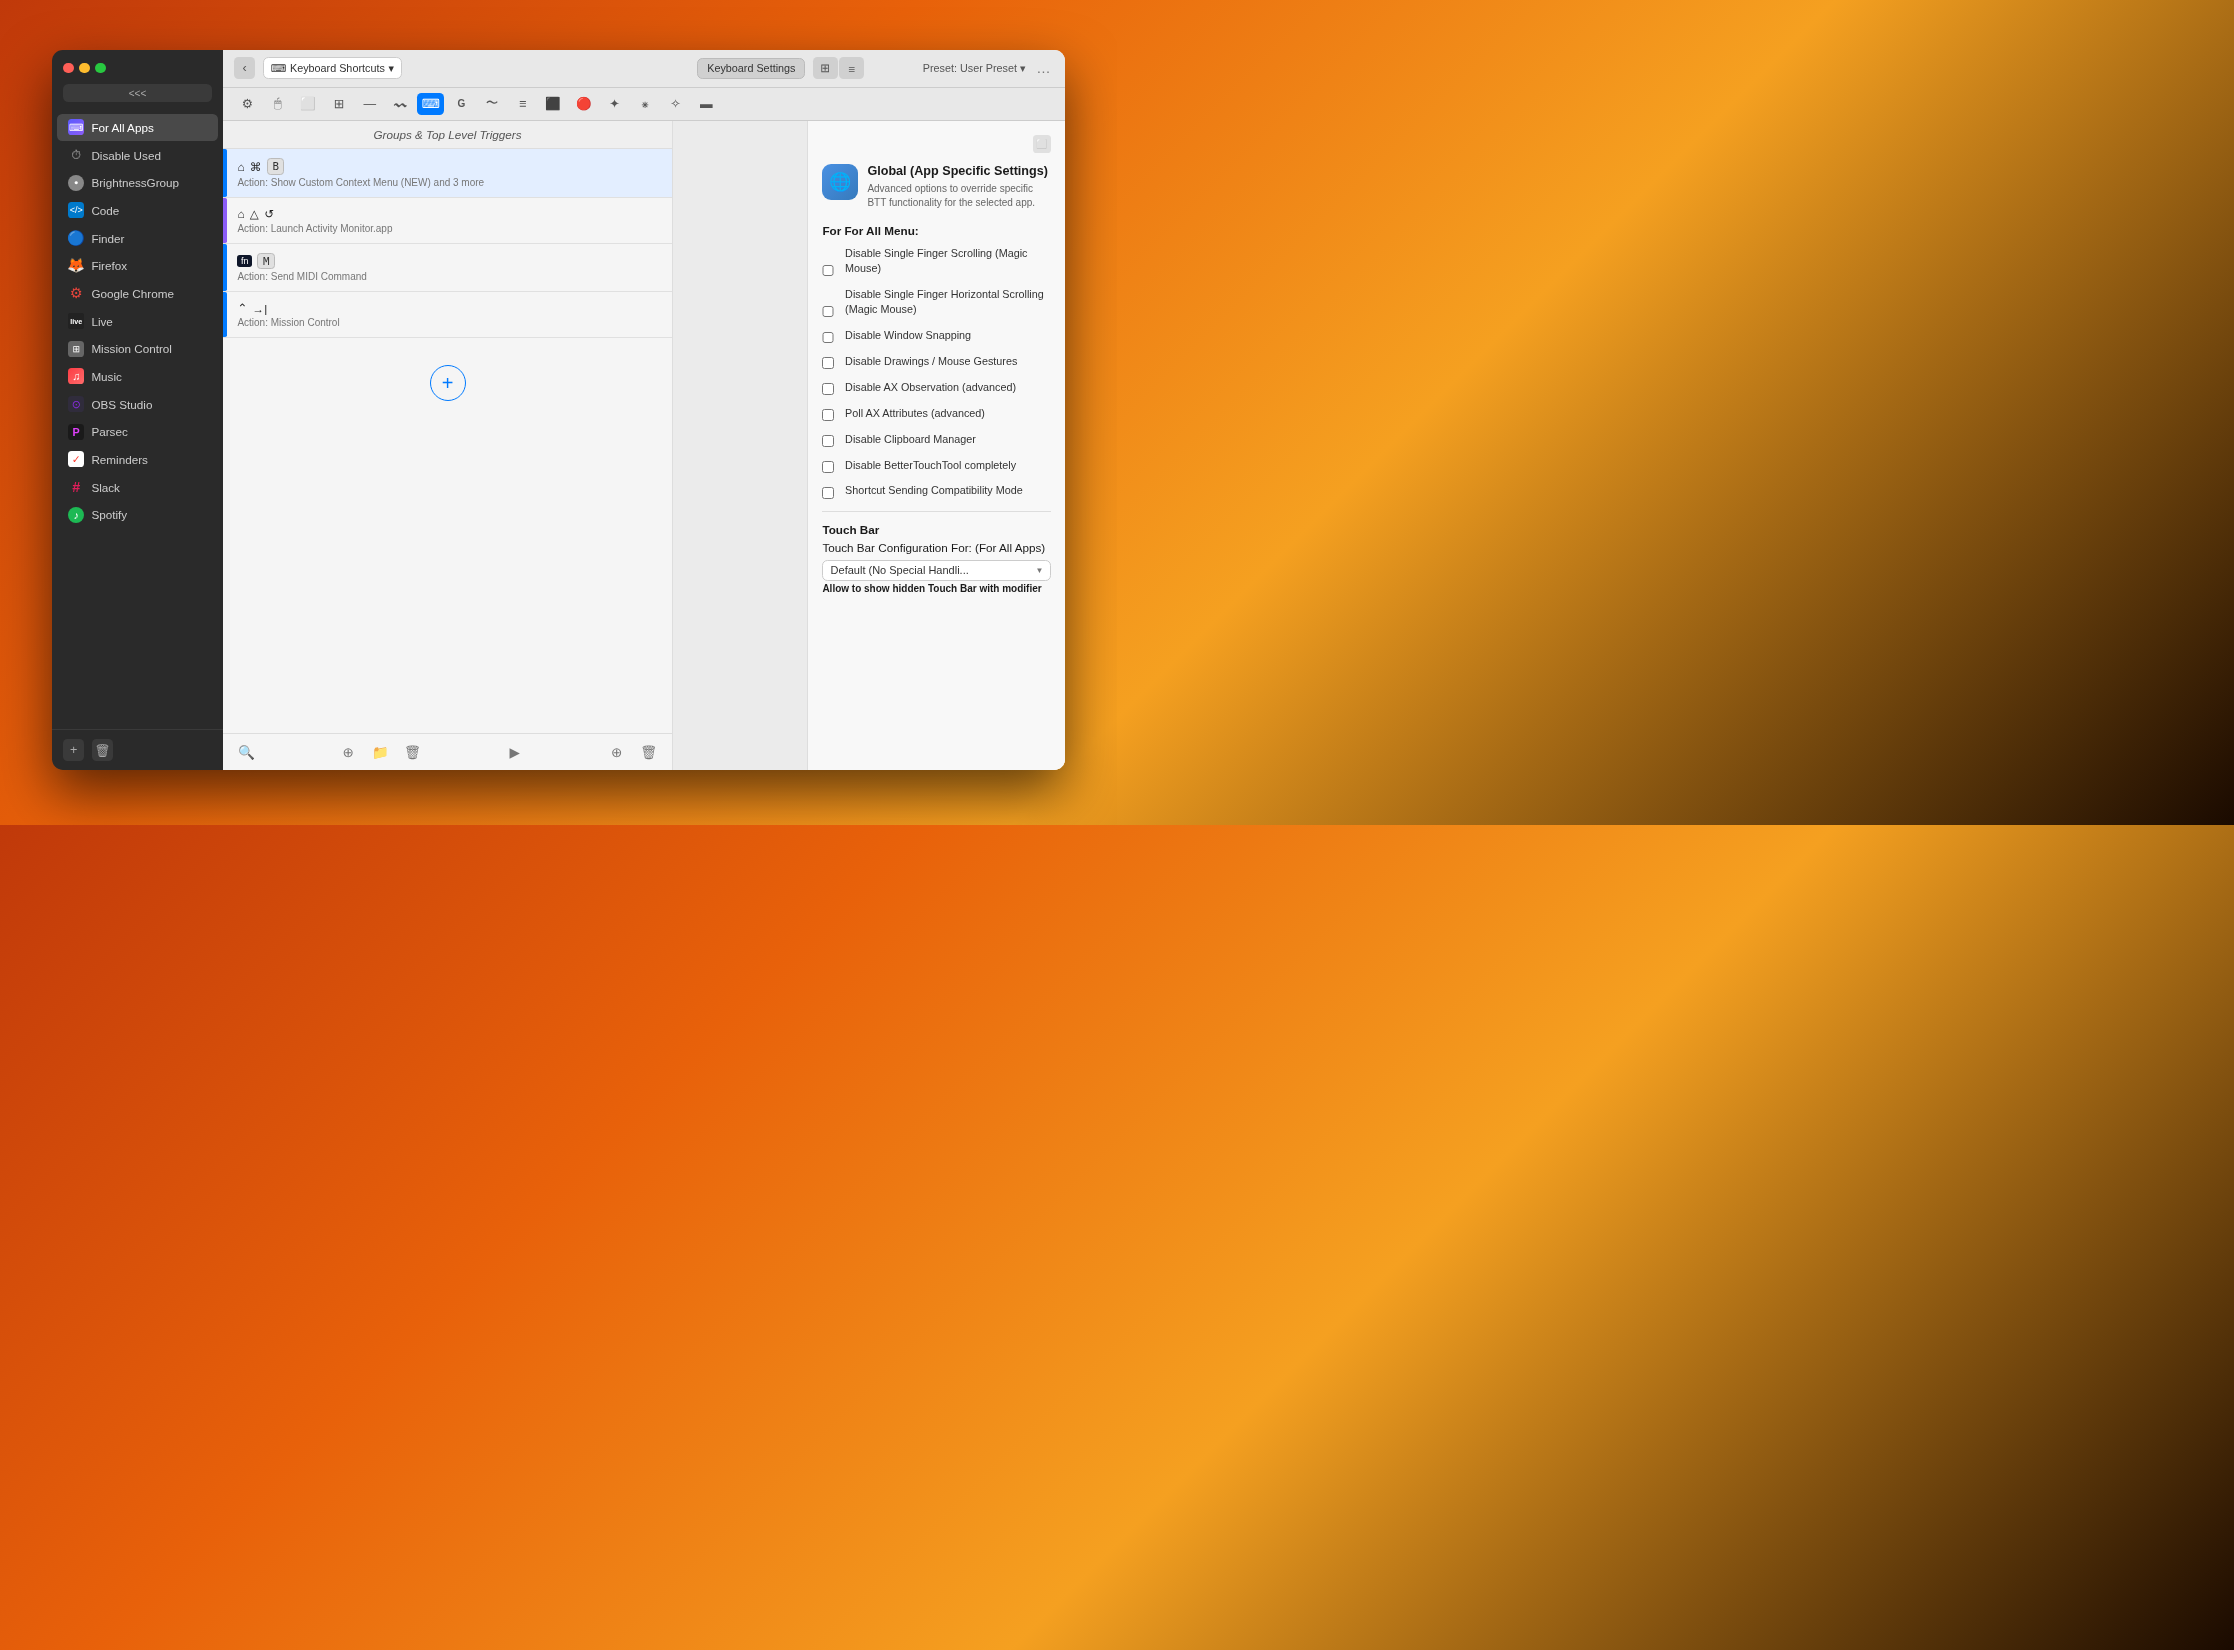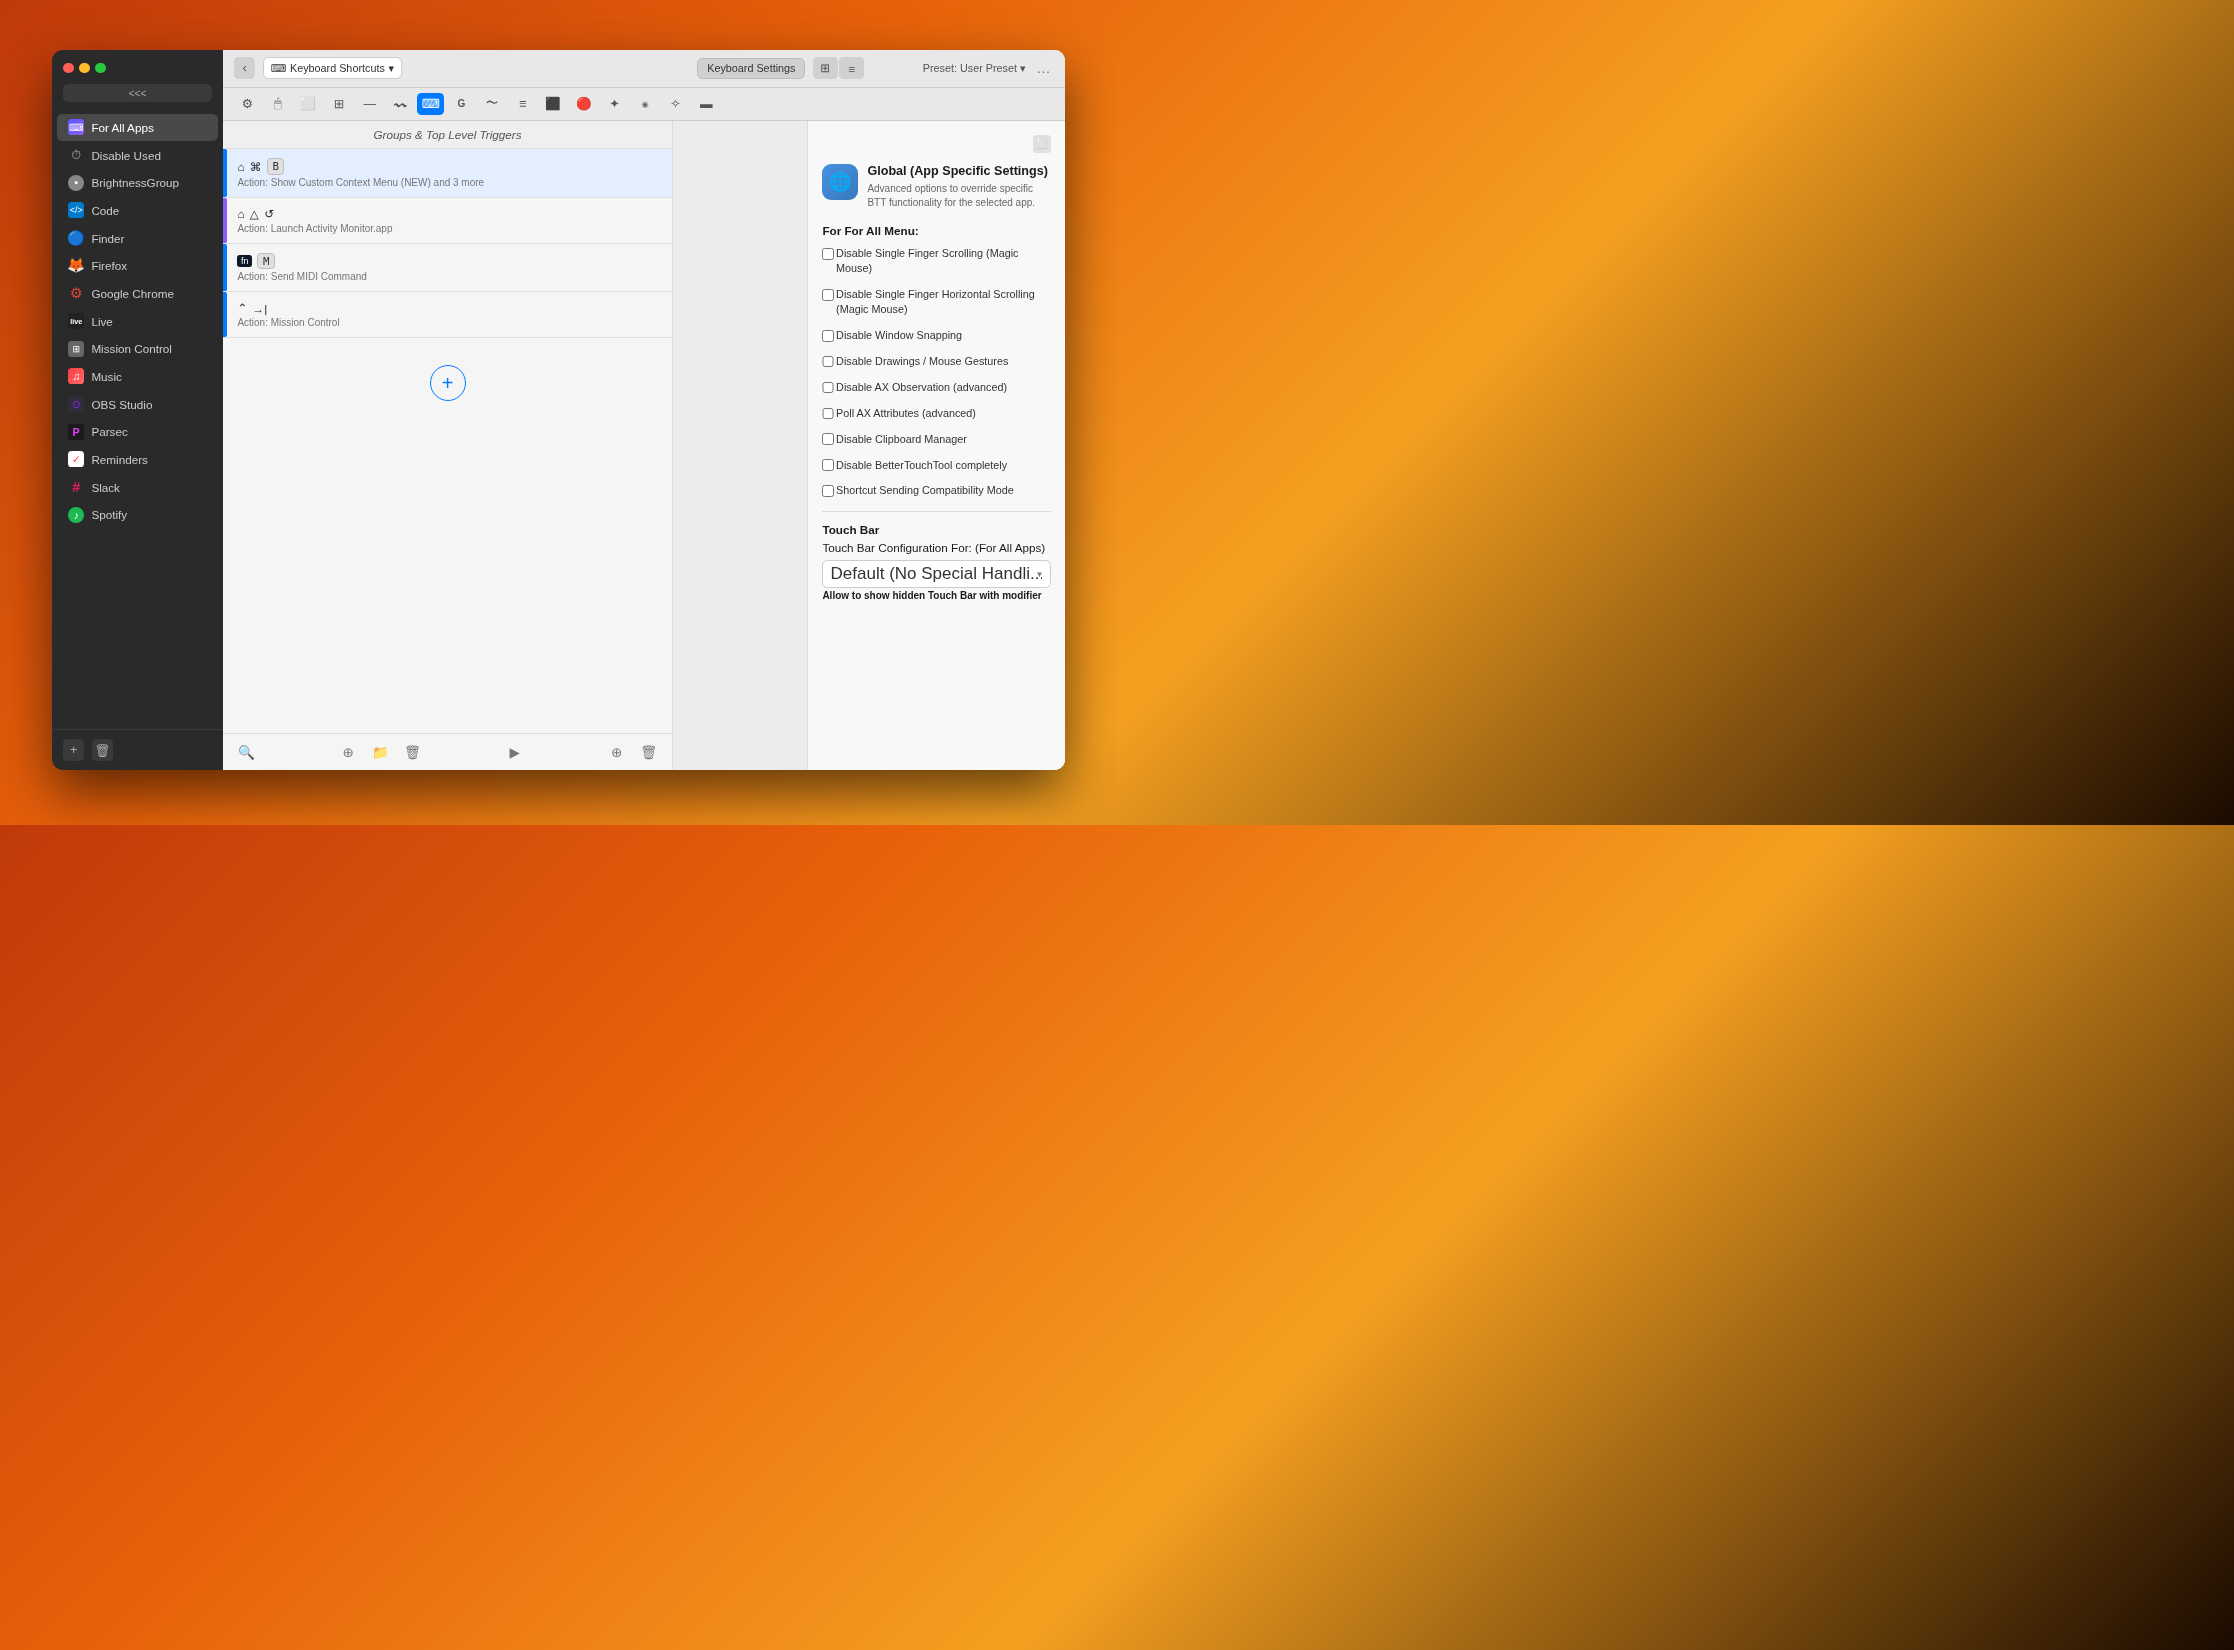--- a/index.html
+++ b/index.html
@@ -365,22 +365,22 @@
     }
     .section-label {
       font-size: 11.7px;
       font-weight: 600;
       color: #1a1a1a;
       margin-bottom: 7.2px;
       margin-top: 7.2px;
     }
     .checkbox-row {
       display: flex;
-      align-items: flex-start;
-      gap: 2px;
+      align-items: flex-end;
+      gap: 11px;
       margin-bottom: 7.2px;
       padding: 1.8px 0;
     }
     .checkbox-input {
       width: 11.7px;
       height: 11.7px;
       margin-top: 1.8px;
       flex-shrink: 0;
       cursor: pointer;
       accent-color: #007aff;
@@ -406,21 +406,21 @@
       font-weight: 400;
       color: #1a1a1a;
       margin-bottom: 5.4px;
     }
     .dropdown-select {
       width: 100%;
       background: #fff;
       border: 0.9px solid #ccc;
       border-radius: 5.4px;
       padding: 3.6px 7.2px;
-      font-size: 17px;
+      font-size: 11px;
       color: #333;
       cursor: pointer;
       appearance: none;
       -webkit-appearance: none;
     }
     .dropdown-wrapper {
       position: relative;
     }
     .dropdown-wrapper::after {
       content: '▼';

